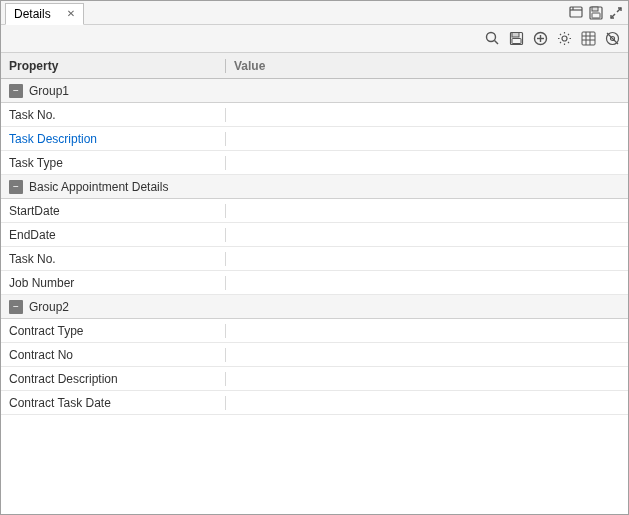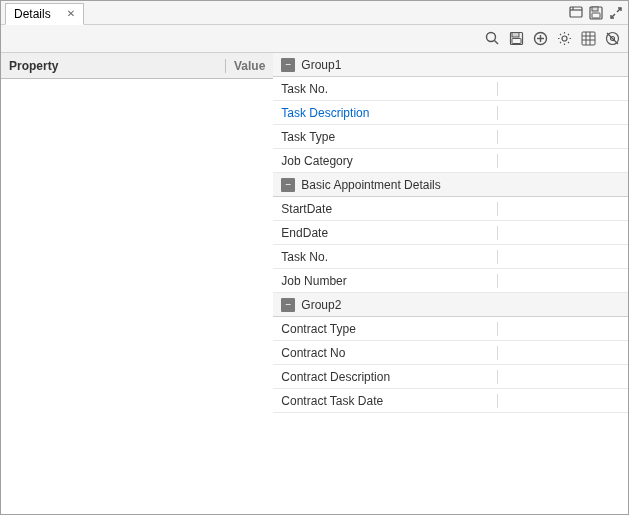--- a/index.html
+++ b/index.html
@@ -98,21 +98,21 @@
       cursor: pointer;
       color: #555;
       font-size: 14px;
       border: 1px solid transparent;
     }
 
     .table-container {
       flex: 1;
       overflow: hidden;
       display: flex;
-      flex-direction: row;
+      flex-direction: column;
     }
 
     .table-header {
       display: flex;
       background: #f0f0f0;
       border-bottom: 1px solid #c0c0c0;
       height: 26px;
       align-items: center;
     }
 
@@ -317,24 +317,20 @@
       <div class="col-value"></div>
     </div>
         <div class="table-row">
       <div class="col-property link-text">Task Description</div>
       <div class="col-value"></div>
     </div>
         <div class="table-row">
       <div class="col-property">Task Type</div>
       <div class="col-value"></div>
     </div>
-        <div class="table-row">
-      <div class="col-property">Job Category</div>
-      <div class="col-value"></div>
-    </div>
         <div class="table-row group-row">
       <div class="group-label" style="width:100%">
         <div class="group-icon">−</div>
         <span>Basic Appointment Details</span>
       </div>
     </div>
         <div class="table-row">
       <div class="col-property">StartDate</div>
       <div class="col-value"></div>
     </div>

